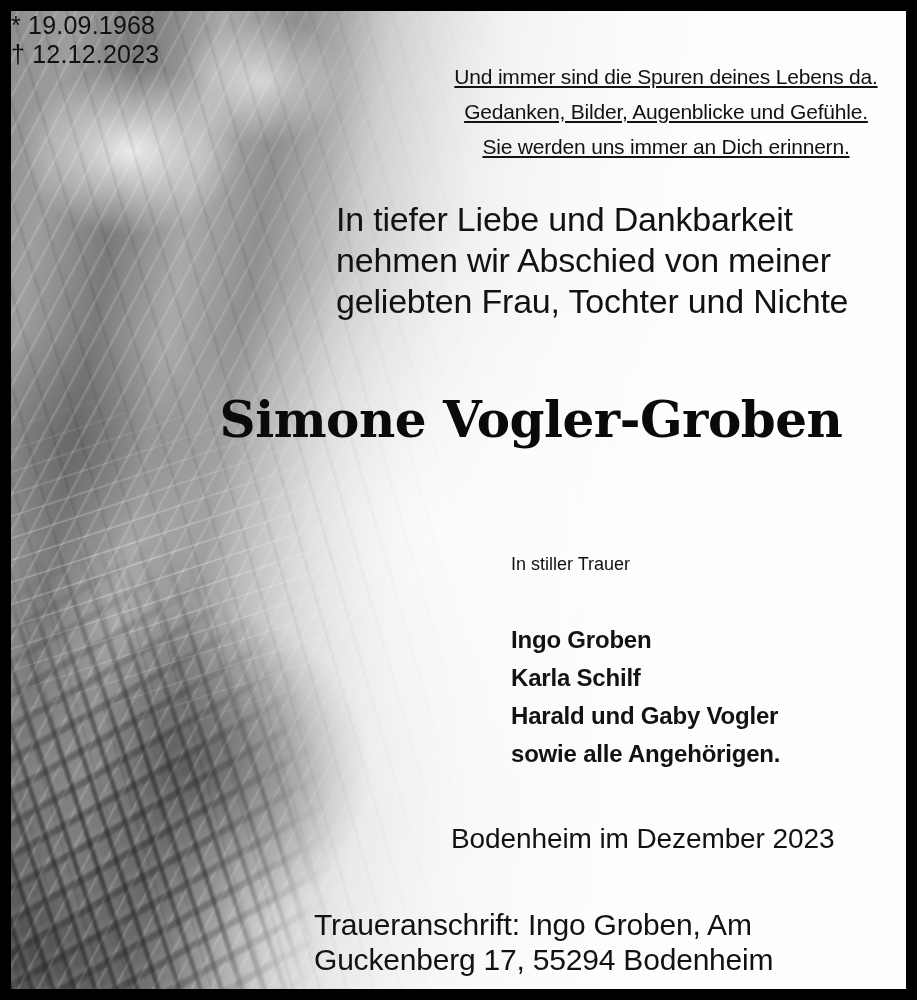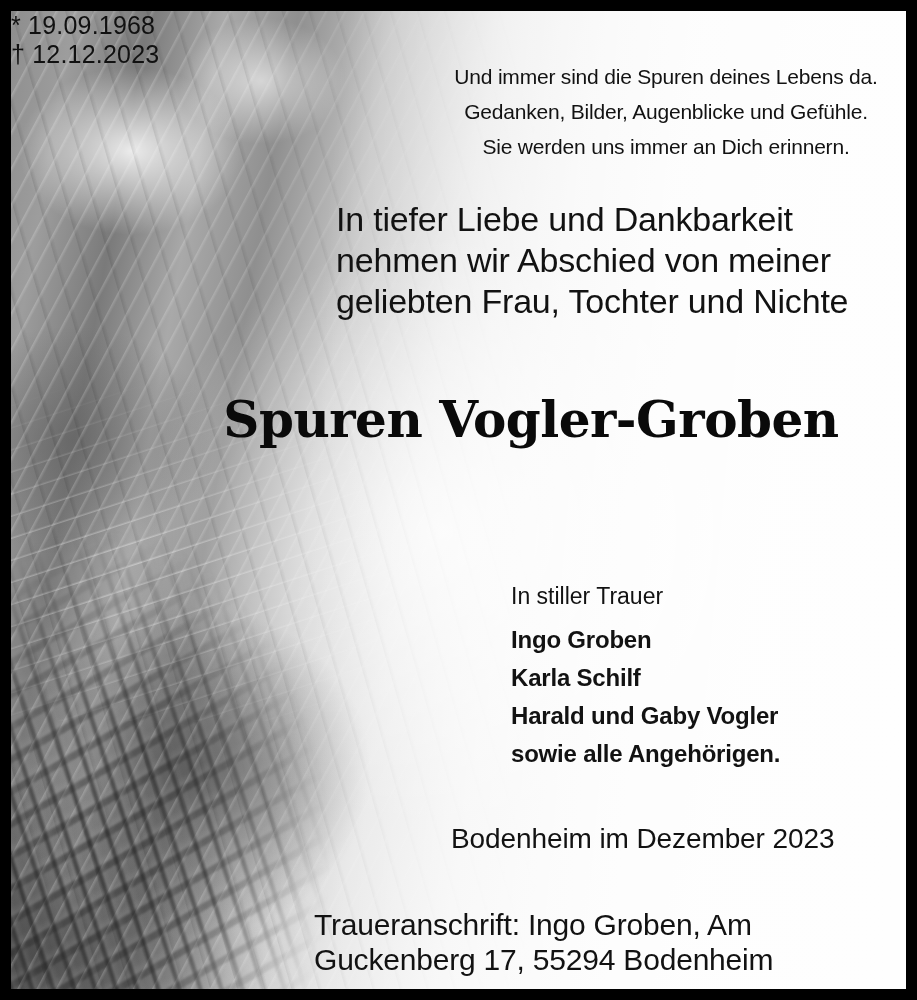--- a/index.html
+++ b/index.html
@@ -133,20 +133,21 @@
     color: #121212;
   }
   #verse {
     left: 420px;
     top: 48px;
     width: 470px;
     text-align: center;
     font-size: 21px;
     line-height: 35px;
     letter-spacing: -0.2px;
+    text-decoration: underline;
   }
   #intro {
     left: 325px;
     top: 188px;
     width: 560px;
     font-size: 34px;
     line-height: 41px;
     letter-spacing: -0.2px;
   }
   #name {
@@ -166,23 +167,23 @@
     width: 590px;
     display: flex;
     justify-content: space-between;
     font-size: 25px;
     letter-spacing: 0.2px;
     flex-direction: column;
   }
   #dates span { display: inline-block; }
   #mourning-lead {
     left: 500px;
-    top: 570px;
+    top: 538px;
     width: 390px;
-    font-size: 23px;
+    font-size: 18px;
     line-height: 31px;
   }
   #mourners {
     left: 500px;
     top: 610px;
     width: 390px;
     font-size: 24px;
     line-height: 38px;
     font-weight: 700;
     letter-spacing: -0.2px;
@@ -216,21 +217,21 @@
     <div id="wash"></div>
 
     <div id="content">
 
       <div class="txt" id="verse">Und immer sind die Spuren deines Lebens da.
 Gedanken, Bilder, Augenblicke und Gefühle.
 Sie werden uns immer an Dich erinnern.</div>
 
       <div class="txt" id="intro">In tiefer Liebe und Dankbarkeit nehmen wir Abschied von meiner geliebten Frau, Tochter und Nichte</div>
 
-      <div class="txt" id="name">Spuren Vogler-Groben</div>
+      <div class="txt" id="name">Simone Vogler-Groben</div>
 
       <div id="dates">
         <span>* 19.09.1968</span>
         <span>† 12.12.2023</span>
       </div>
 
       <div class="txt" id="mourning-lead">In stiller Trauer</div>
 
       <div class="txt" id="mourners">Ingo Groben
 Karla Schilf

